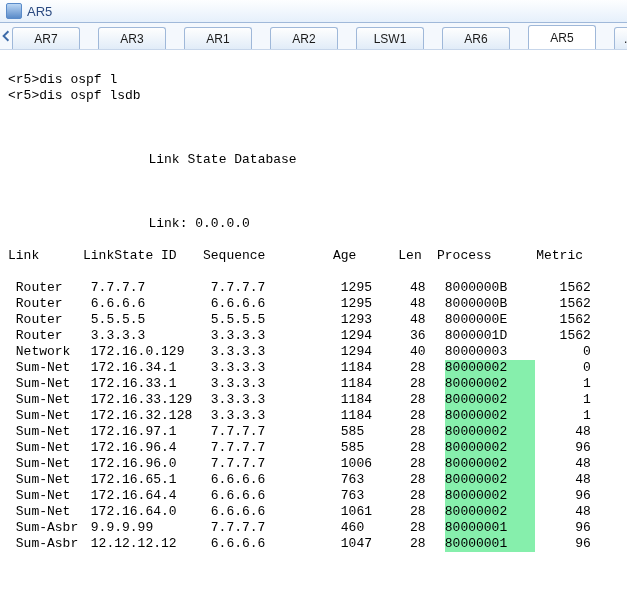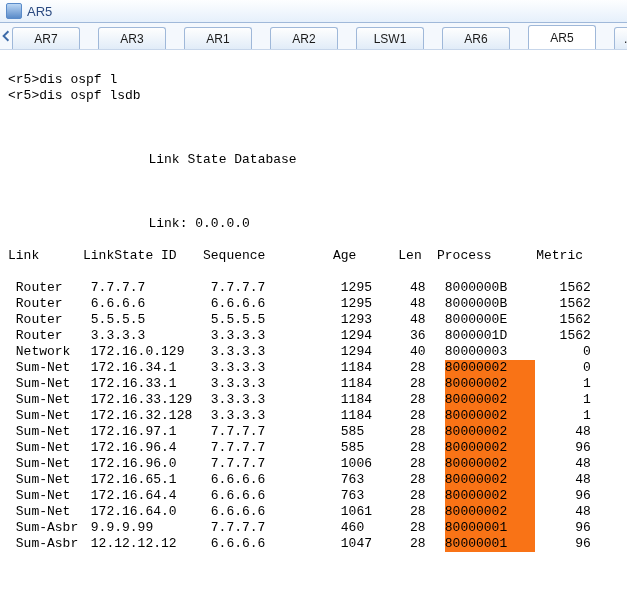--- a/index.html
+++ b/index.html
@@ -7,21 +7,21 @@
   .titlebar .app-icon{width:14px;height:14px;margin-right:5px;border:1px solid #5a8bc9;border-radius:2px;background:linear-gradient(#bcd7f4,#5a8bc9)}
   .toolbar{height:26px;background:#f4f8fd;border-bottom:1px solid #c7d6ea;display:flex;align-items:stretch}
   .nav-btn{width:26px;display:flex;align-items:center;justify-content:center;color:#3c6aa8;cursor:pointer}
   .nav-btn svg{width:12px;height:12px}
   .tabs{flex:1;display:flex;align-items:flex-end;gap:0;padding-top:3px}
   .tab{min-width:66px;height:21px;border:1px solid #9fb8d9;border-bottom:none;border-top-left-radius:3px;border-top-right-radius:3px;background:linear-gradient(#fefefe,#e1ecf8);display:flex;align-items:center;justify-content:center;font-size:12px;color:#1a1a1a;margin-right:18px;cursor:pointer}
   .tab.active{background:#fff;height:23px;font-weight:400}
   .tab.overflow{min-width:28px}
   .terminal{padding:6px 8px 8px 8px;font-family:"Courier New",monospace;font-size:13px;line-height:16px;white-space:pre;color:#000;position:relative}
   .row{display:flex}
-  .hl{background:#f97316}
+  .hl{background:#86efac}
   .col-type{width:75px}
   .col-ls{width:120px}
   .col-adv{width:130px}
   .col-age{width:50px;padding-right:8px}
   .col-len{width:38px;text-align:center;padding-right:8px}
   .col-seq{width:90px}
   .col-met{width:56px;text-align:right}
 </style>
 </head>
 <body>

